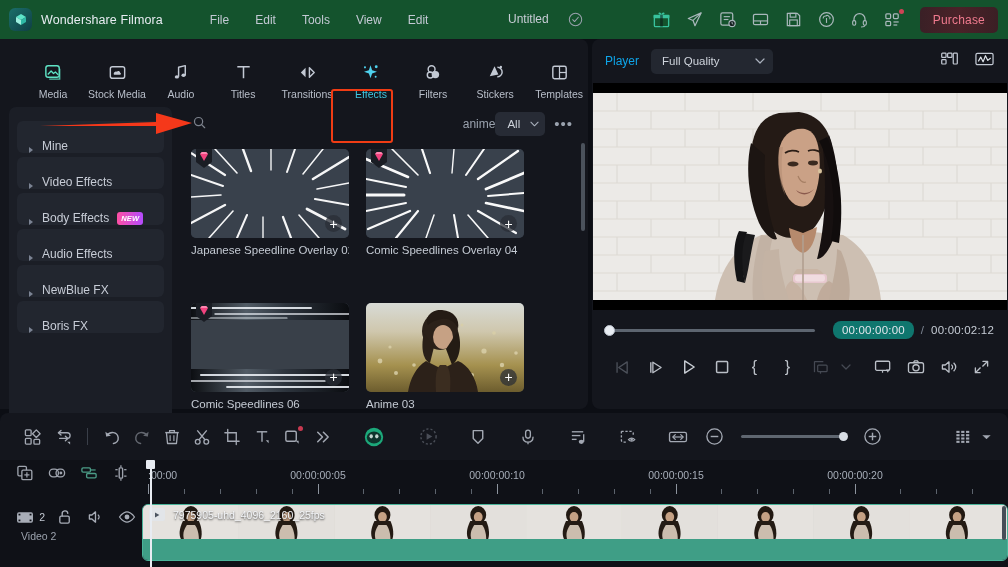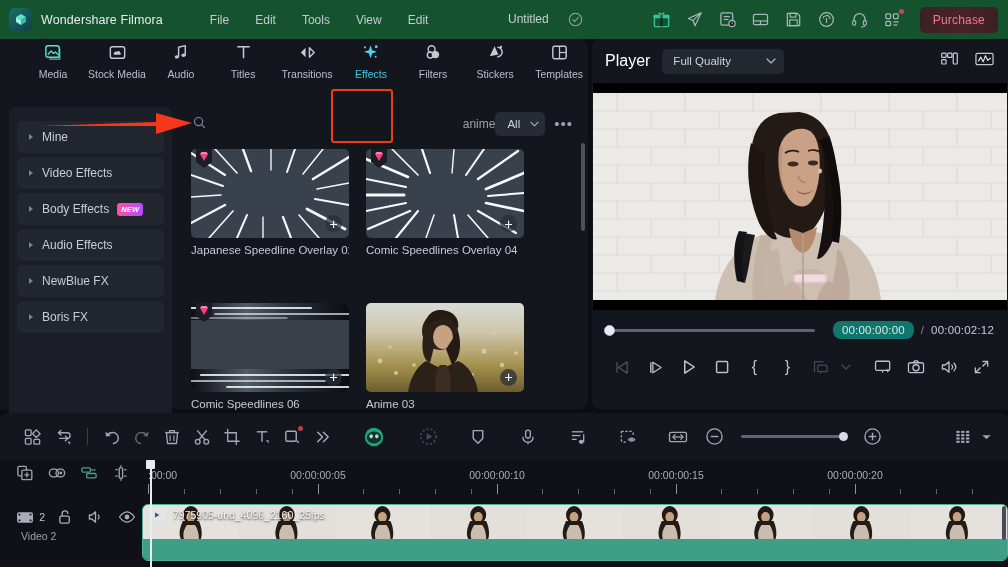--- a/index.html
+++ b/index.html
@@ -59,21 +59,21 @@
     border: none;
   }
 
   
   .leftpanel {
     position: absolute; left: 0; top: 39px; width: 588px; height: 370px;
     background: #14161d; border-radius: 0 8px 8px 0;
   }
   .navtabs {
     position: absolute; left: 0; top: 0; width: 588px; height: 64px;
-    display: flex; align-items: flex-start; padding-left: 26px; gap: 8px;
+    display: flex; align-items: flex-end; padding-left: 26px; gap: 8px;
   }
   .navtab {
     width: 58px; display: flex; flex-direction: column; align-items: center;
     gap: 5px; cursor: pointer; position: relative; padding: 3px 0;
   }
   .navtab .lbl { font-size: 10.5px; color: #b9bfca; white-space: nowrap;}
   .navtab.active .lbl { color: #3ec6e0; }
   .navtab .ic { height: 21px; display:flex; align-items:center; justify-content:center;}
   .navtab.wide { width: 62px; }
   .redbox {
@@ -83,21 +83,21 @@
     pointer-events: none; z-index: 40;
   }
 
   
   .sidebar {
     position: absolute; left: 9px; top: 68px; width: 163px; height: 335px;
     background: #1b1e26; border-radius: 7px; padding-top: 10px;
   }
   .side-item {
     position: relative; height: 32px; margin: 4px 8px; border-radius: 6px;
-    background: #22262f; display: flex; align-items: center; padding-left: 12px;
+    background: #22262f; display: flex; align-items: flex-end; padding-left: 12px;
     cursor: pointer; font-size: 12px; color: #c7ccd6;
   }
   .side-item .caret {
     width: 0; height: 0; border-left: 4px solid #7b8393;
     border-top: 3.2px solid transparent; border-bottom: 3.2px solid transparent;
     margin-right: 9px;
   }
   .newbadge {
     margin-left: 8px; font-size: 7.5px; font-weight: bold; font-style: italic;
     color: #fff; background: linear-gradient(90deg,#ff4fa3,#b44bff);
@@ -166,21 +166,21 @@
 
   
   .player {
     position: absolute; left: 592px; top: 39px; width: 416px; height: 370px;
     background: #14161d; border-radius: 8px 0 0 8px;
   }
   .player-head {
     position: absolute; left: 0; top: 0; width: 416px; height: 44px;
     display: flex; align-items: center; padding: 0 14px 0 13px;
   }
-  .player-label { font-size: 16px; color: #ffffff; }
+  .player-label { font-size: 12px; color: #0ea5e9; }
   .quality-sel {
     margin-left: 12px; width: 122px; height: 25px; border-radius: 5px;
     background: #232730; display: flex; align-items: center;
     justify-content: space-between; padding: 0 8px 0 11px;
     font-size: 11.5px; color: #cfd4dc; cursor: pointer;
   }
   .player-head-icons {
     margin-left: auto; display: flex; gap: 17px; align-items: center;
   }
   .stage {

